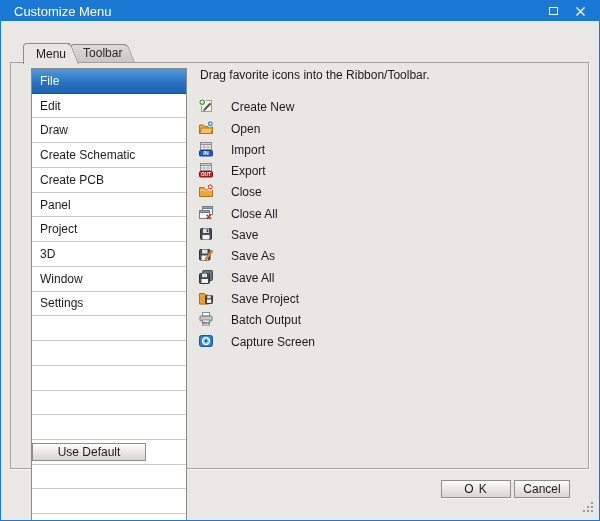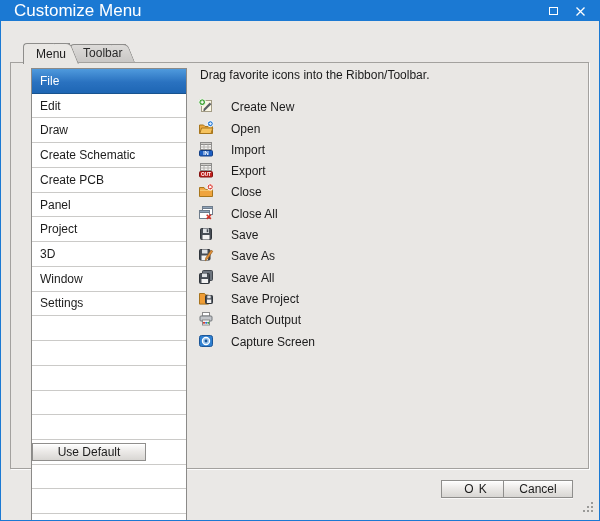--- a/index.html
+++ b/index.html
@@ -7,21 +7,21 @@
   #window {
     position:relative; width:600px; height:521px;
     background:#eae8e6; border:1px solid #1b79d3; overflow:hidden;
     font-size:12px; color:#1c1c1c;
   }
   
   .titlebar {
     position:absolute; top:0; left:0; right:0; height:20px;
     background:#1b79d3; display:flex; align-items:center;
   }
-  .titlebar .title { color:#fff; font-size:17px; padding-left:13px; flex:1; }
+  .titlebar .title { color:#fff; font-size:13px; padding-left:13px; flex:1; }
   .win-controls { display:flex; align-items:center; gap:17px; margin-right:13px; }
   .btn-max { width:9px; height:8px; border:1px solid #fff; display:inline-block; cursor:pointer; }
   .btn-close { display:inline-flex; cursor:pointer; }
   
   .tabs {
     position:absolute; left:22px; top:42px; height:21px; z-index:3;
     display:flex; align-items:center;
   }
   .tab {
     position:relative; z-index:1; padding:0 4px 0 12px; font-size:12px;
@@ -71,21 +71,21 @@
   
   .push-btn {
     position:absolute; height:18px; border:1px solid #8f8e8c; border-radius:0;
     background:linear-gradient(#fefefe, #eceae8 45%, #d8d6d3);
     box-shadow:inset 0 1px 0 #fff, 0 1px 0 rgba(255,255,255,.7);
     font-size:12px; color:#1c1c1c; display:flex; align-items:center; justify-content:center;
     cursor:pointer; font-family:"Liberation Sans", sans-serif;
   }
   #use-default { left:21px; top:380px; width:114px; }
   #btn-ok { left:440px; top:479px; width:70px; letter-spacing:1px; }
-  #btn-cancel { left:502px; top:479px; width:70px; }
+  #btn-cancel { left:513px; top:479px; width:56px; }
   .resize-grip { position:absolute; right:5px; bottom:4px; cursor:nwse-resize; }
 </style>
 </head>
 <body>
 
 <div id="window">
 
   <div class="titlebar">
     <span class="title">Customize Menu</span>
     <span class="win-controls">

